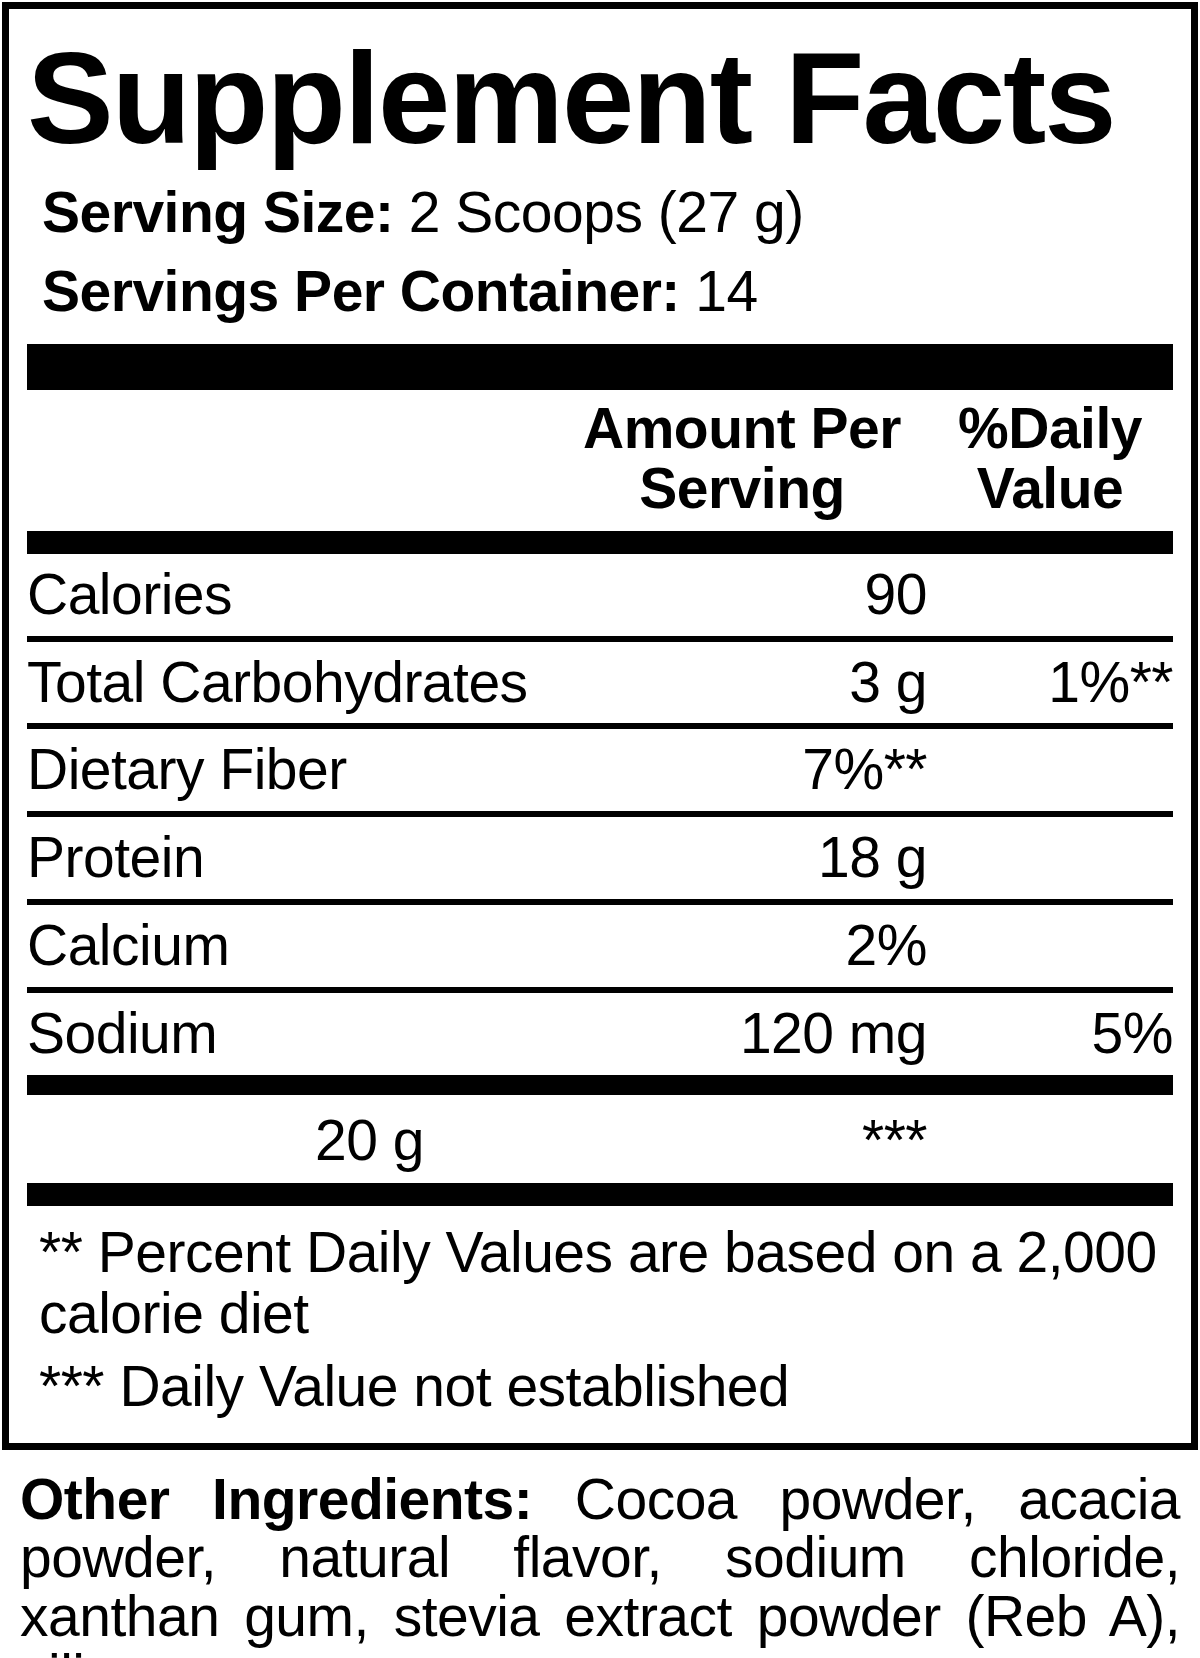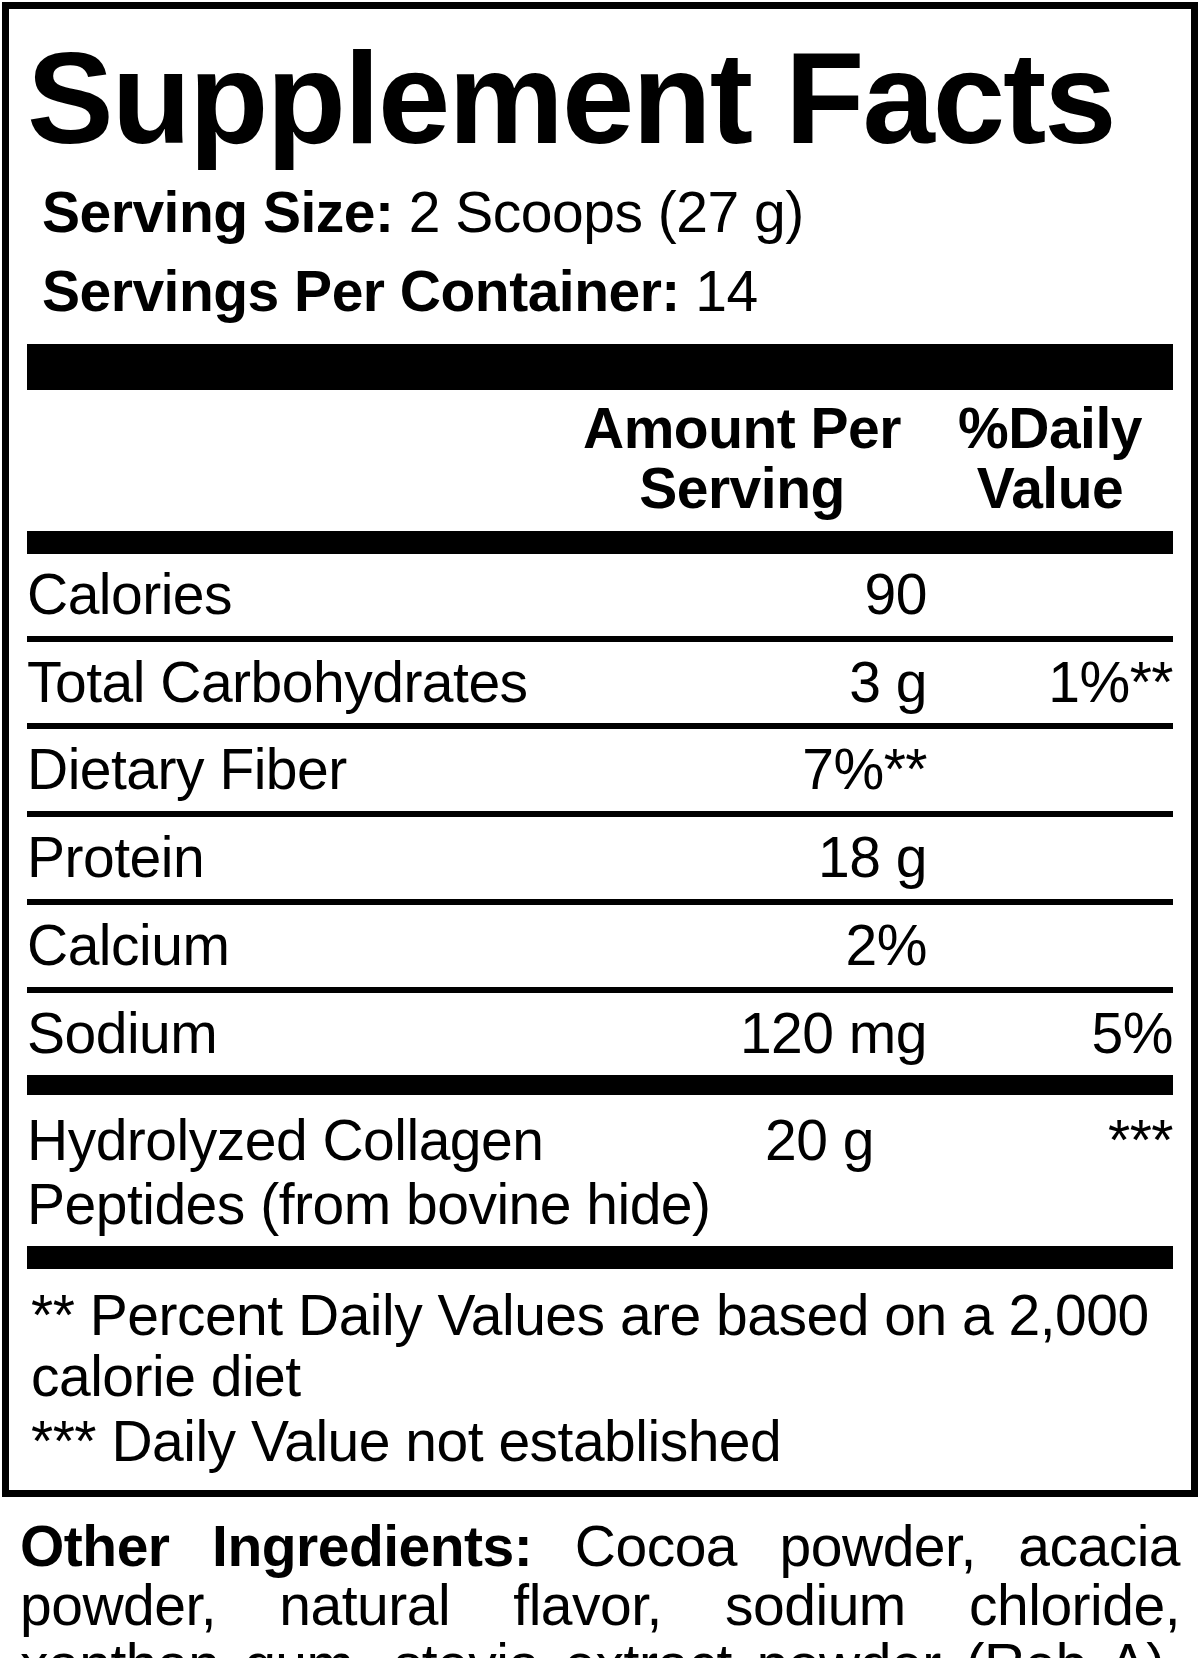--- a/index.html
+++ b/index.html
@@ -61,21 +61,21 @@
     grid-template-columns:1fr 215px 246px;
     font-size:57px;
     letter-spacing:-0.5px;
     line-height:1.12;
     padding:14px 0 10px 0;
   }
   .row-collagen .amt{text-align:center;align-self:start;}
   .row-collagen .dv{text-align:right;align-self:start;}
   .footnotes{margin-top:16px;}
   .fn{
-    margin:4px;
+    margin:12px;
     font-size:57px;
     letter-spacing:-0.5px;
     line-height:1.07;
   }
   .other{
     margin:20px 20px 0 20px;
     font-size:57px;
     letter-spacing:-0.5px;
     line-height:1.03;
     text-align:justify;
@@ -132,21 +132,20 @@
       <div class="row">
         <div class="name">Sodium</div>
         <div class="amt">120 mg</div>
         <div class="dv">5%</div>
       </div>
     </div>
 
     <div class="bar bar-sm"></div>
 
     <div class="row-collagen">
-      <div class="name">Hydrolyzed Collagen Peptides (from bovine hide)</div>
       <div class="amt">20 g</div>
       <div class="dv">***</div>
     </div>
 
     <div class="bar bar-md"></div>
 
     <div class="footnotes">
       <p class="fn">** Percent Daily Values are based on a 2,000 calorie diet</p>
       <p class="fn">*** Daily Value not established</p>
     </div>

